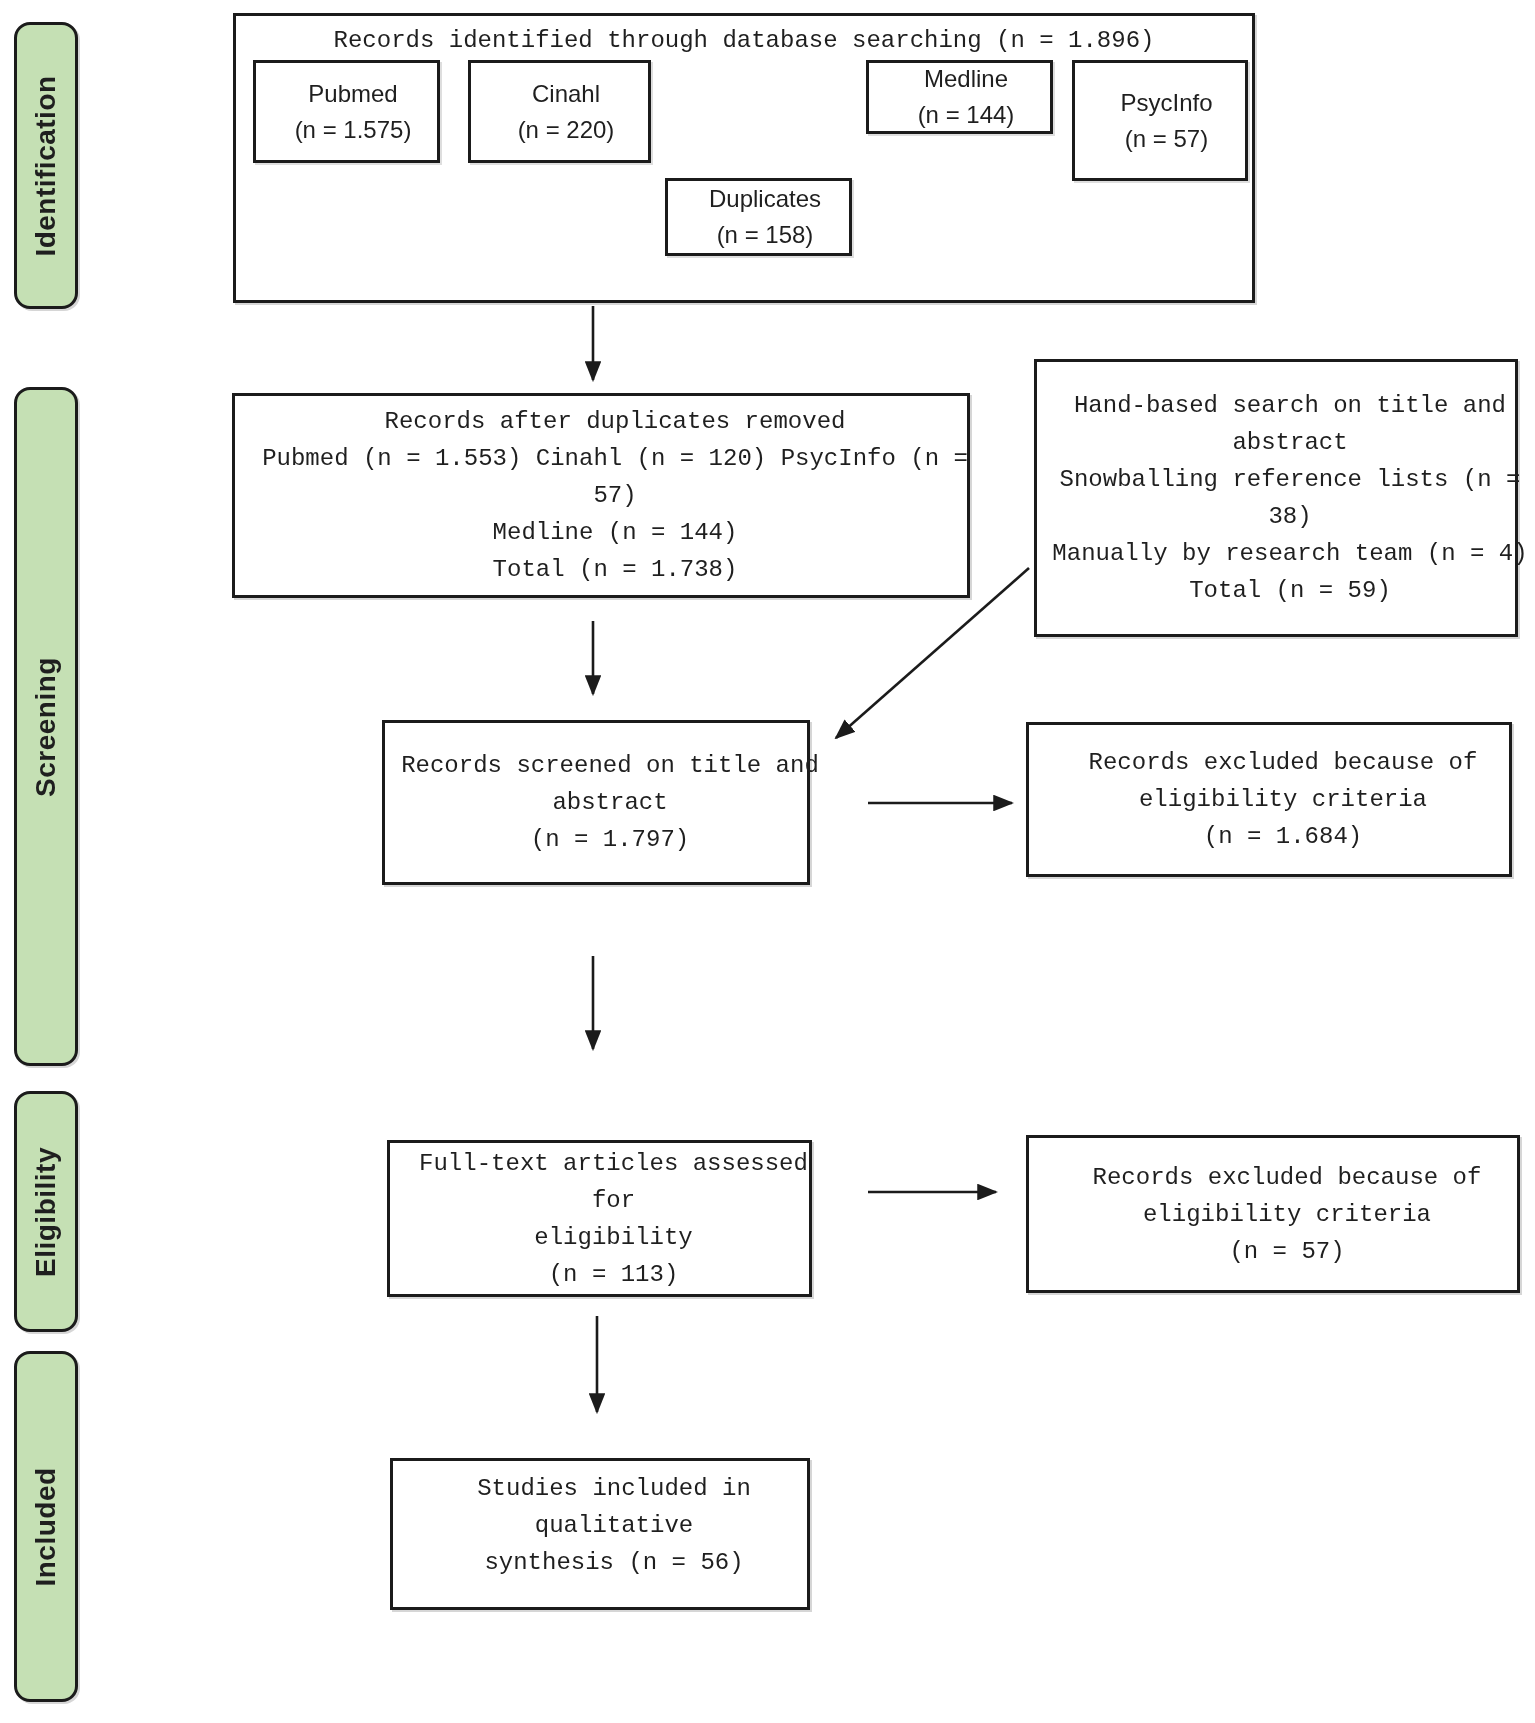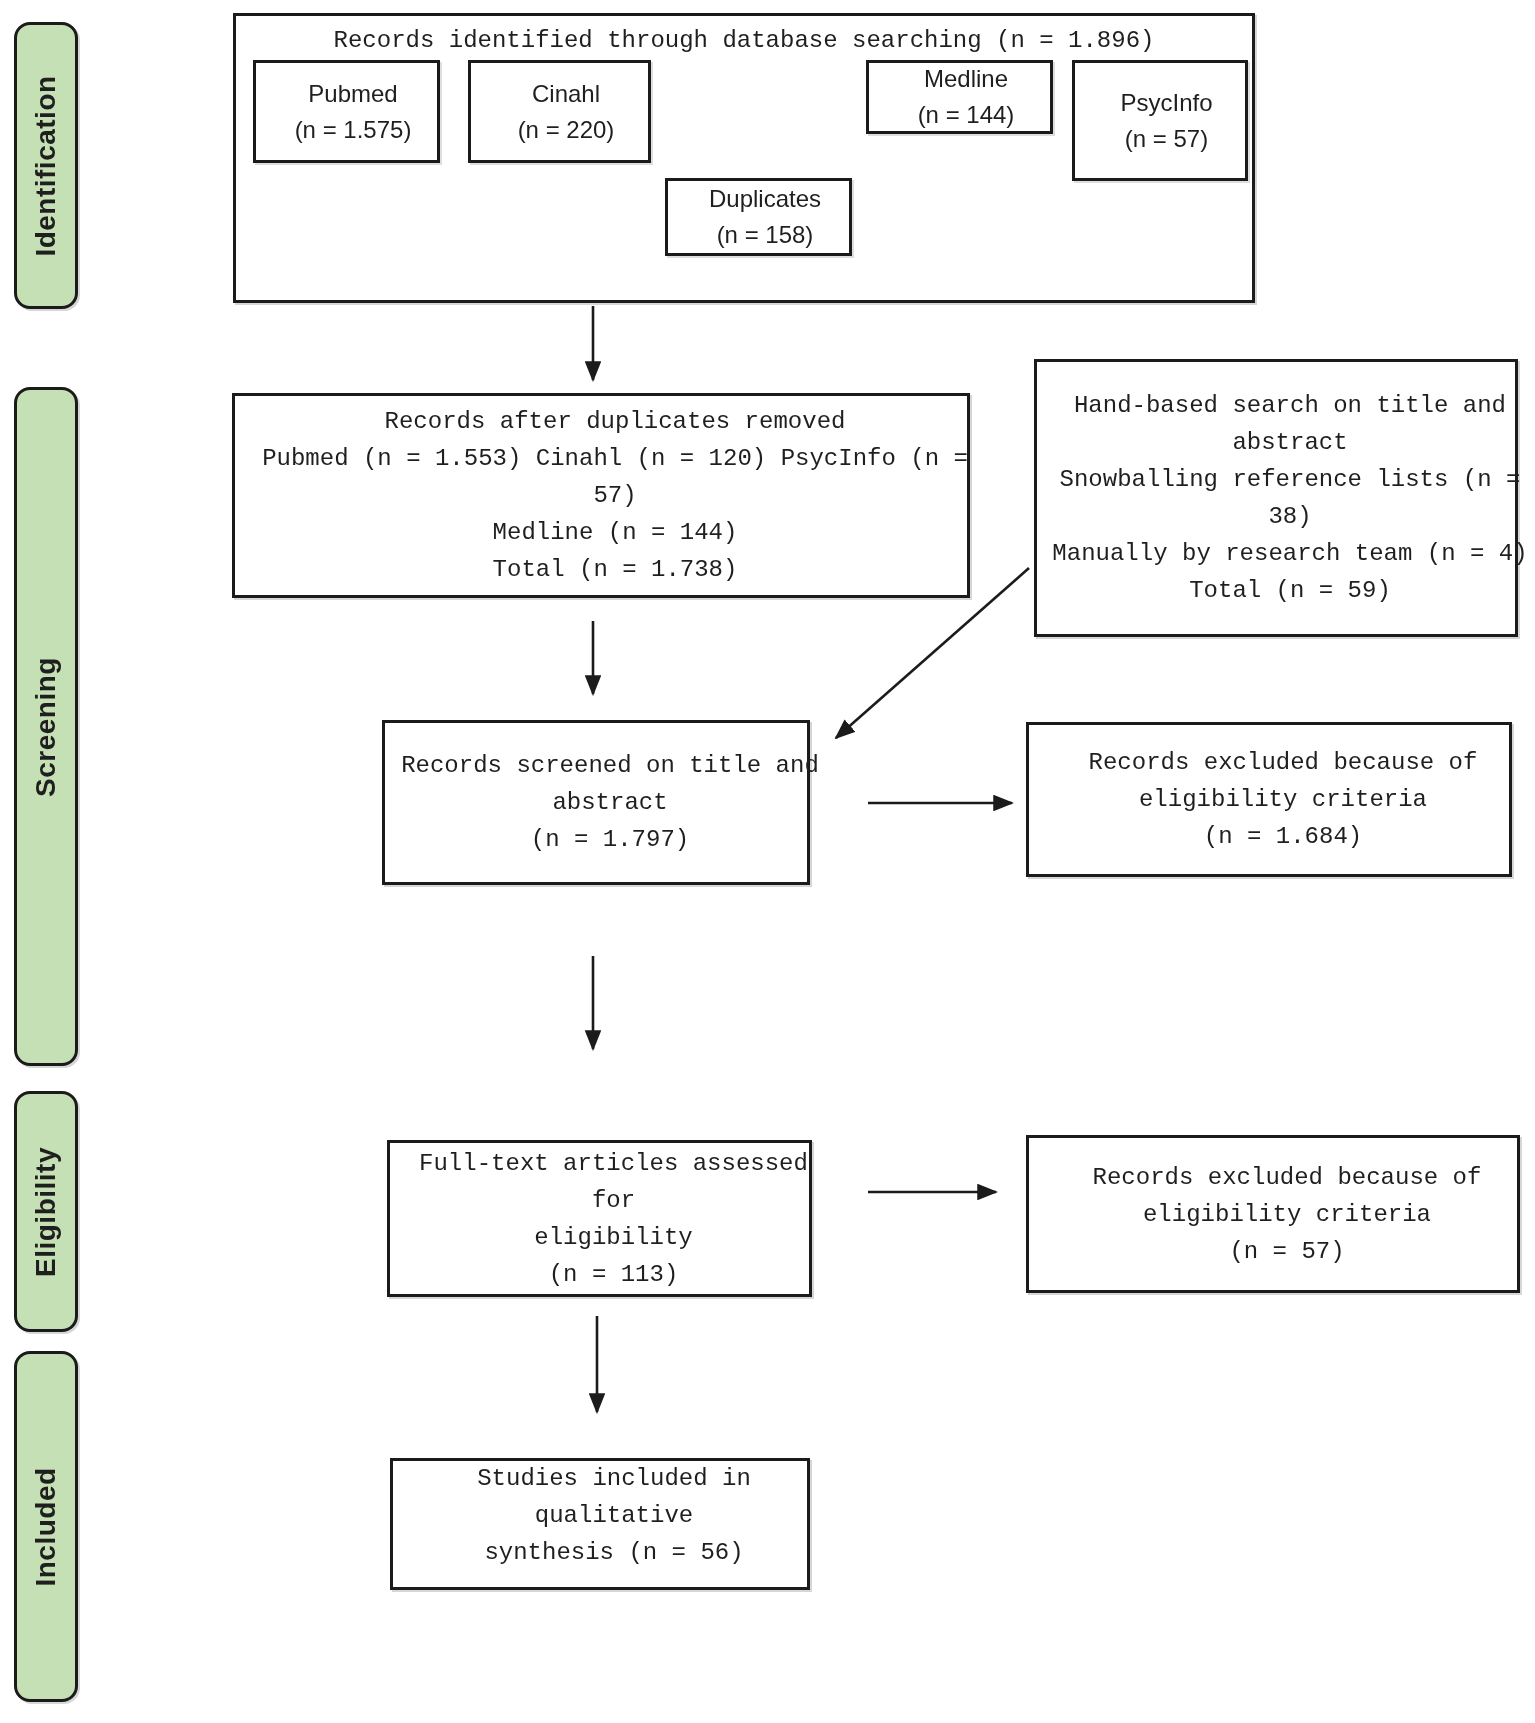--- a/index.html
+++ b/index.html
@@ -132,18 +132,18 @@
     <div class="ln">eligibility</div>
     <div class="ln">(n = 113)</div>
   </div>
 
   <div class="fbox" style="left:1026px;top:1135px;width:494px;height:158px">
     <div class="ln">Records excluded because of</div>
     <div class="ln">eligibility criteria</div>
     <div class="ln">(n = 57)</div>
   </div>
 
-  <div class="fbox included-pad" style="left:390px;top:1458px;width:420px;height:132px">
+  <div class="fbox included-pad" style="left:390px;top:1458px;width:420px;height:152px">
     <div class="ln">Studies included in qualitative</div>
     <div class="ln">synthesis (n = 56)</div>
   </div>
 
 </div>
 
 </body></html>

